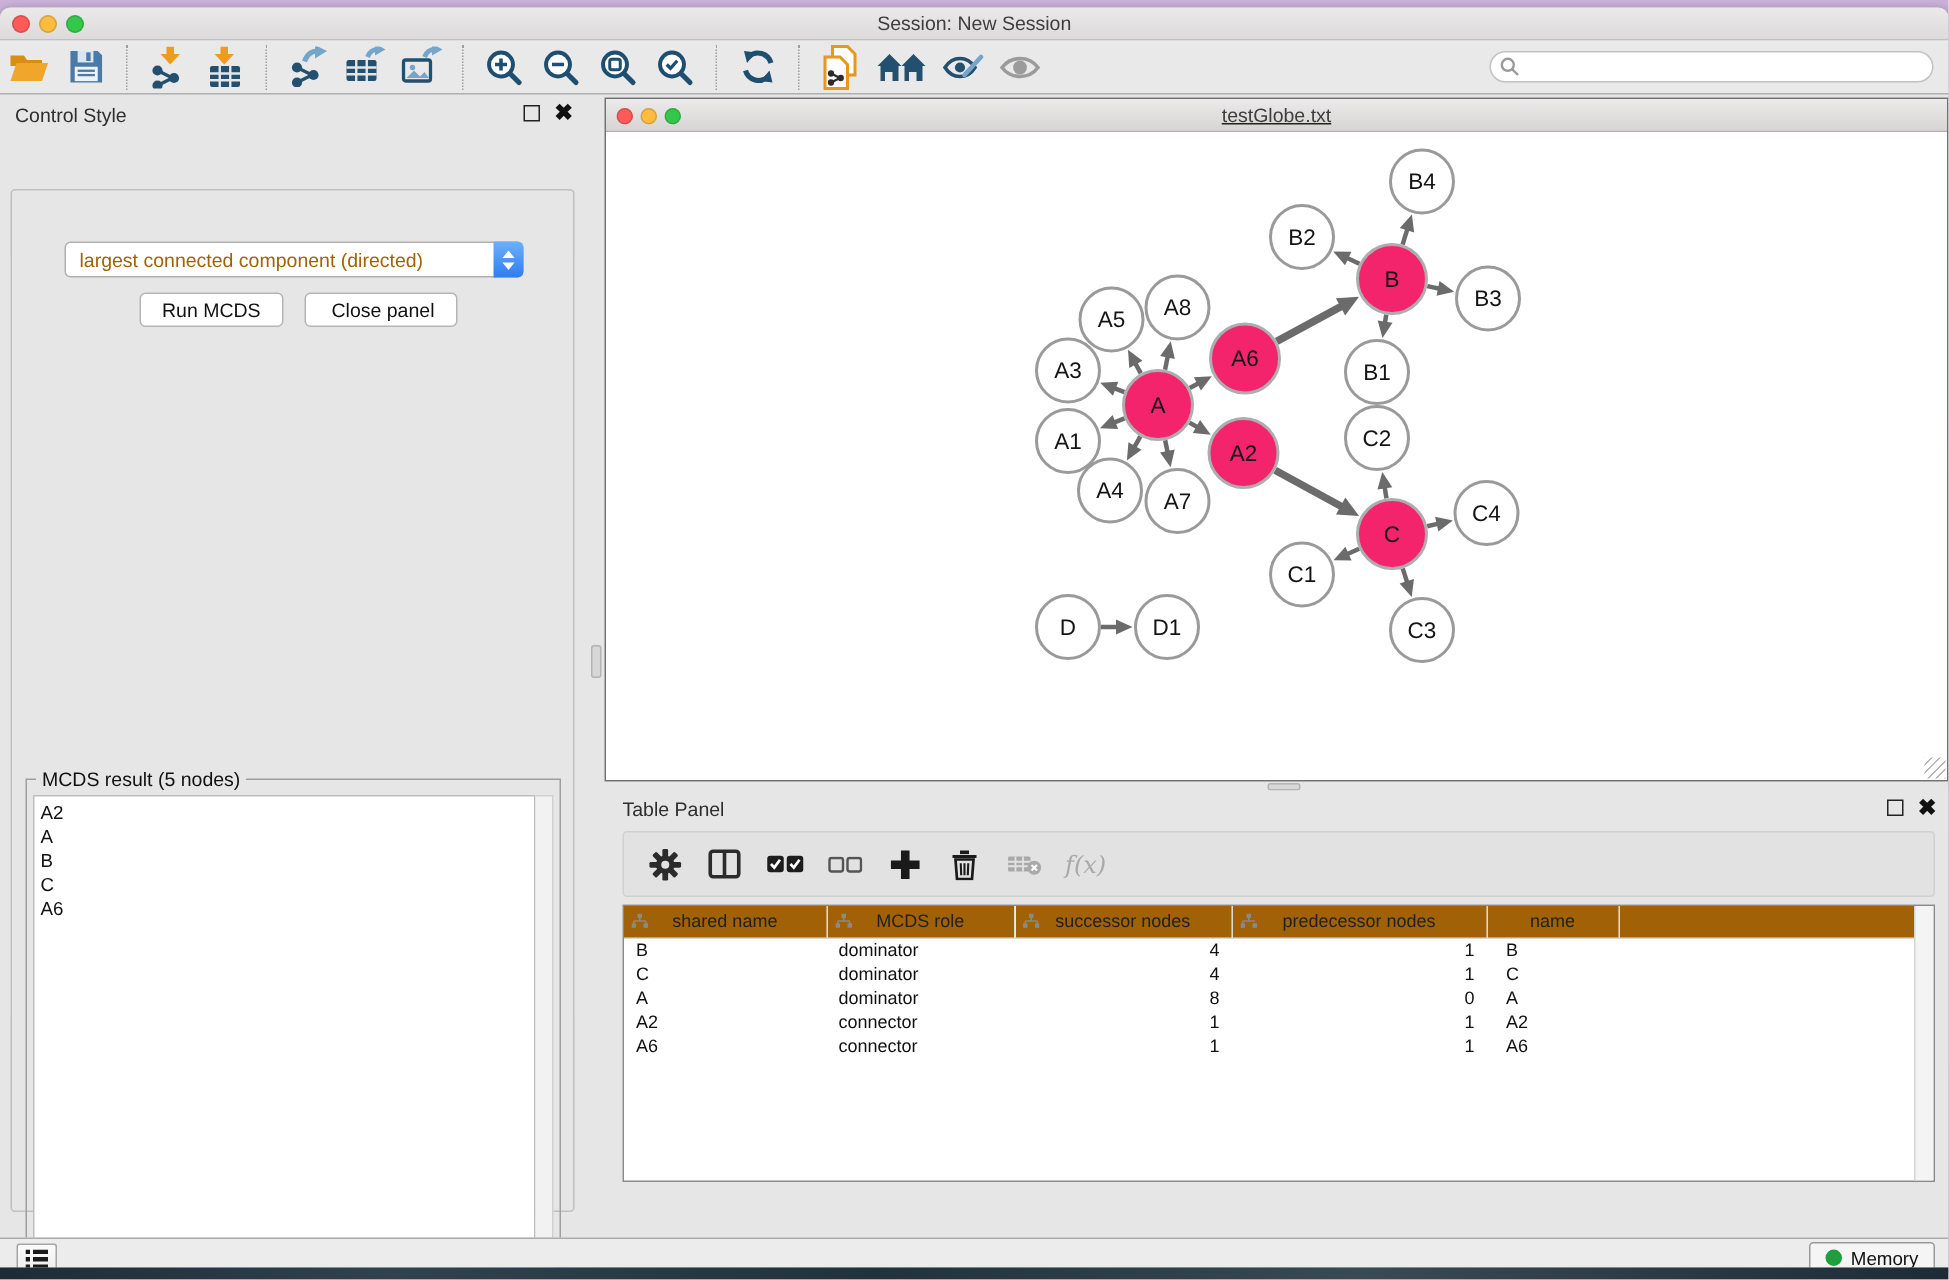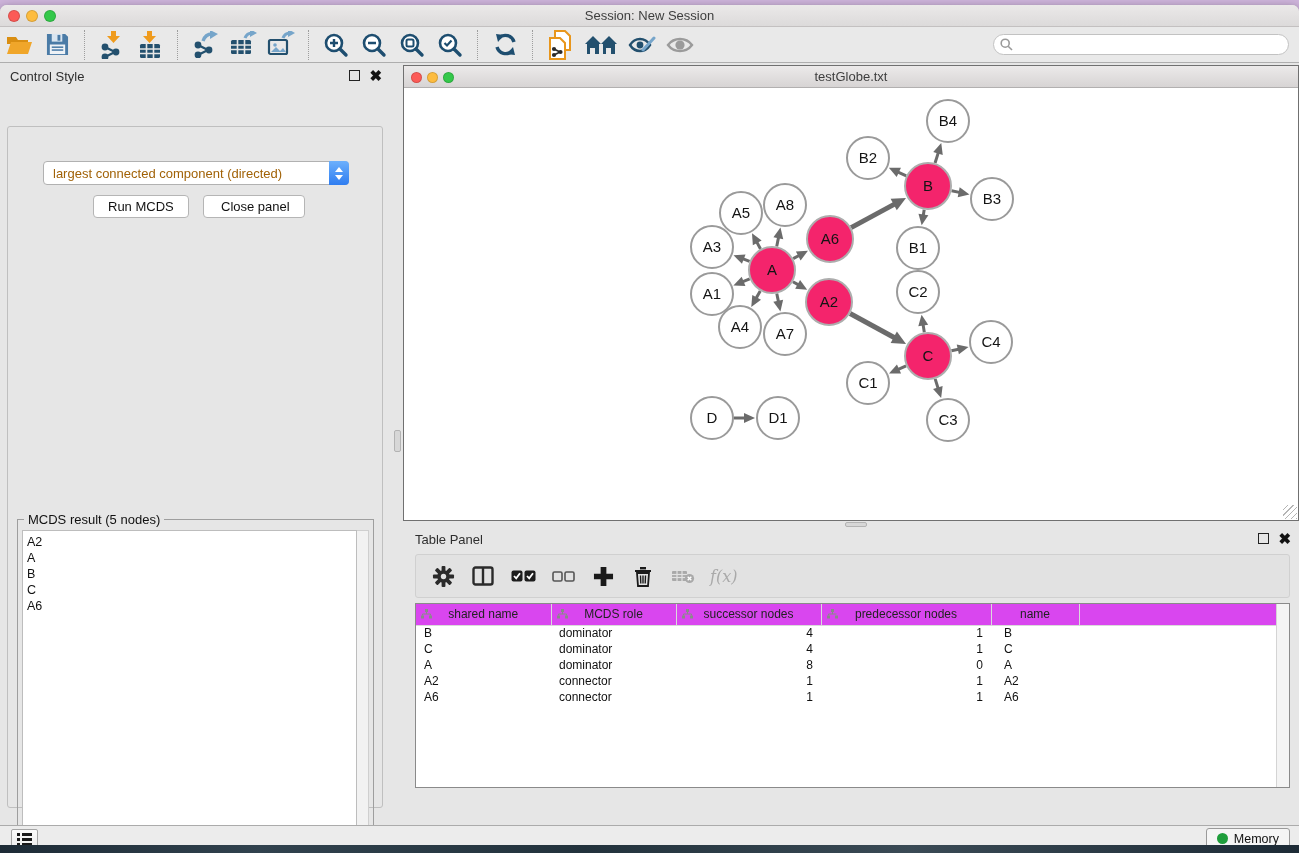--- a/index.html
+++ b/index.html
@@ -64,21 +64,21 @@
   #result-legend { position:absolute; left:6px; top:-8px; background:#e6e6e6; padding:0 4px; font-size:13px; color:#111; }
   #result-list { position:absolute; left:4px; top:10px; right:16px; bottom:4px; background:#fff; border:1px solid #bdbdbd; 
     font-size:12.5px; color:#111; padding:3px 0 0 4px; overflow:hidden; }
   #result-scroll { position:absolute; top:10px; right:4px; bottom:4px; width:12px; background:#f2f2f2; border:1px solid #cfcfcf; border-left:none; }
   .result-item { line-height:16px; }
 
   
   #network-window { position:absolute; left:403px; top:60px; width:896px; height:456px;
     border:1px solid #707070; background:#fff; }
   #nw-titlebar { position:absolute; left:0; top:0; width:100%; height:22px;
-    background:linear-gradient(#eceaea,#d7d4d4); border-bottom:1px solid #b2b0b0; }
+    background:linear-gradient(#eceaea,#d7d4d4); border-bottom:1px solid #b2b0b0;text-decoration:underline; }
   #nw-titlebar .lights { left:7px; top:6px; gap:5px; }
   #nw-titlebar .light { width:11px; height:11px; }
   #nw-content { position:absolute; left:0; top:22px; right:0; bottom:0; background:#fff; overflow:hidden; }
   #graph-svg { width:100%; height:100%; }
   #nw-grip { position:absolute; right:1px; bottom:1px; width:14px; height:14px;
     background:repeating-linear-gradient(135deg, transparent 0 3px, #b5b5b5 3px 4px); }
 
   .divider-handle-v { position:absolute; left:394px; top:425px; width:7px; height:22px;
     background:#d7d7d7; border:1px solid #b3b3b3; border-radius:2px; }
   .divider-handle-h { position:absolute; left:845px; top:517px; width:22px; height:5px;
@@ -90,21 +90,21 @@
     border:1px solid #d0d0d0; border-radius:3px; display:flex; align-items:center; padding-left:12px; }
   .tp-btn { display:flex; align-items:center; justify-content:center; width:30px; height:30px; margin-right:10px; }
   #fx-label { font-family:"DejaVu Serif", serif; font-style:italic; font-size:16px; color:#a9a9a9; margin-left:2px; }
 
   #tp-table-wrap { position:absolute; left:12px; top:76px; width:875px; height:185px;
     background:#fff; border:1px solid #8a8a8a; overflow:hidden; }
   #tp-scroll { position:absolute; top:0; right:0; bottom:0; width:13px; background:#f4f4f4; border-left:1px solid #d4d4d4; }
   table#node-table { border-collapse:collapse; table-layout:fixed; width:860px; }
   #node-table col.c0{width:135px} #node-table col.c1{width:125px} #node-table col.c2{width:145px}
   #node-table col.c3{width:170px} #node-table col.c4{width:88px} #node-table col.cf{width:197px}
-  #node-table th { height:21px; background:#d946ef; border:1px solid #dadada; border-top:none;
+  #node-table th { height:21px; background:#a16207; border:1px solid #dadada; border-top:none;
     font-weight:normal; font-size:12px; color:#222; position:relative; text-align:center; }
   #node-table th:first-child { border-left:none; }
   .th-icon { position:absolute; left:5px; top:5px; }
   #node-table td { height:16px; font-size:12px; color:#111; padding:0 8px; white-space:nowrap; overflow:hidden; }
   #node-table td:nth-child(3), #node-table td:nth-child(4) { text-align:right; }
   #node-table td:nth-child(5) { padding-left:13px; }
 
   #tp-tabs { position:absolute; left:0; top:265px; width:100%; text-align:center; }
   #tp-tabs .seg button { padding:0 15px; height:23px; }
 

